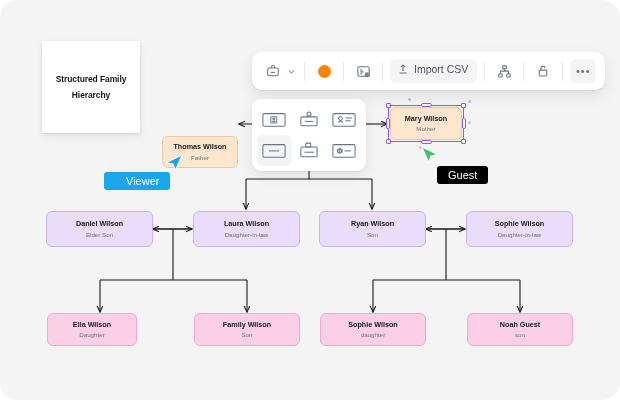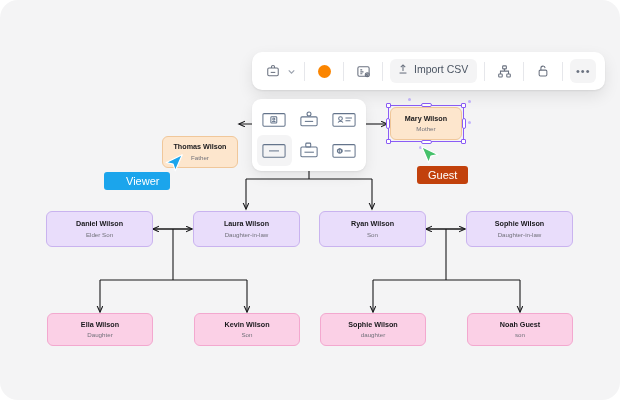--- a/index.html
+++ b/index.html
@@ -155,20 +155,26 @@
     <path d="M100,280 L247,280" stroke="#18181b" stroke-width="1.1" fill="none"></path>
     <path d="M100,280 L100,312" stroke="#18181b" stroke-width="1.1" fill="none" marker-end="url(#ah)"></path>
     <path d="M247,280 L247,312" stroke="#18181b" stroke-width="1.1" fill="none" marker-end="url(#ah)"></path>
 
     <path d="M446,229 L446,280" stroke="#18181b" stroke-width="1.1" fill="none"></path>
     <path d="M373,280 L520,280" stroke="#18181b" stroke-width="1.1" fill="none"></path>
     <path d="M373,280 L373,312" stroke="#18181b" stroke-width="1.1" fill="none" marker-end="url(#ah)"></path>
     <path d="M520,280 L520,312" stroke="#18181b" stroke-width="1.1" fill="none" marker-end="url(#ah)"></path>
   </svg>
 
+  <div id="title-card">
+    <div class="tc-text">
+      <span>Structured Family</span><br>
+      <span>Hierarchy</span>
+    </div>
+  </div>
 
   <div class="node n-orange" style="left:162px; top:108px; width:76px; height:32px;margin-top:28px;">
     <span class="nm">Thomas Wilson</span>
     <span class="rl">Father</span>
   </div>
 
   <div class="sel-wrap" style="left:390px; top:107px; width:72px; height:33px;">
     <div class="node n-orange" style="position:absolute; width:72px; height:33px;">
       <span class="nm">Mary Wilson</span>
       <span class="rl">Mother</span>
@@ -297,45 +303,45 @@
       <path d="M21 3 L3.5 11.5 L11 13.2 L13.4 20.5 Z" fill="#1ba5ec" stroke="#ffffff" stroke-width="1.3" stroke-linejoin="round"></path>
     </svg>
   </div>
   <div class="cursor-label" style="left:104px; top:172px; background:#1ba5ec;padding-left:22px;">Viewer</div>
 
   <div class="cursor-arrow" style="left:419px; top:144px;">
     <svg width="22" height="22" viewBox="0 0 24 24">
       <path d="M3 3 L20.5 11.5 L13 13.2 L10.6 20.5 Z" fill="#46c16b" stroke="#ffffff" stroke-width="1.3" stroke-linejoin="round"></path>
     </svg>
   </div>
-  <div class="cursor-label" style="left:417px; top:166px; background:#c2410c;">Guest</div>
+  <div class="cursor-label" style="left:437px; top:166px; background:#000000;">Guest</div>
 
   <div class="node n-purple" style="left:193px; top:211px; width:107px; height:36px;">
     <span class="nm">Laura Wilson</span>
     <span class="rl">Daughter-in-law</span>
   </div>
   <div class="node n-purple" style="left:46px; top:211px; width:107px; height:36px;">
     <span class="nm">Daniel Wilson</span>
     <span class="rl">Elder Son</span>
   </div>
   <div class="node n-purple" style="left:319px; top:211px; width:107px; height:36px;">
     <span class="nm">Ryan Wilson</span>
     <span class="rl">Son</span>
   </div>
   <div class="node n-purple" style="left:466px; top:211px; width:107px; height:36px;">
     <span class="nm">Sophie Wilson</span>
     <span class="rl">Daughter-in-law</span>
   </div>
 
-  <div class="node n-pink" style="left:47px; top:313px; width:106px; height:33px;">
+  <div class="node n-pink" style="left:47px; top:313px; width:90px; height:33px;">
     <span class="nm">Ella Wilson</span>
     <span class="rl">Daughter</span>
   </div>
   <div class="node n-pink" style="left:194px; top:313px; width:106px; height:33px;">
-    <span class="nm">Kevin Wilson</span>
+    <span class="nm">Family Wilson</span>
     <span class="rl">Son</span>
   </div>
   <div class="node n-pink" style="left:320px; top:313px; width:106px; height:33px;">
     <span class="nm">Sophie Wilson</span>
     <span class="rl">daughter</span>
   </div>
   <div class="node n-pink" style="left:467px; top:313px; width:106px; height:33px;">
     <span class="nm">Noah Guest</span>
     <span class="rl">son</span>
   </div>

